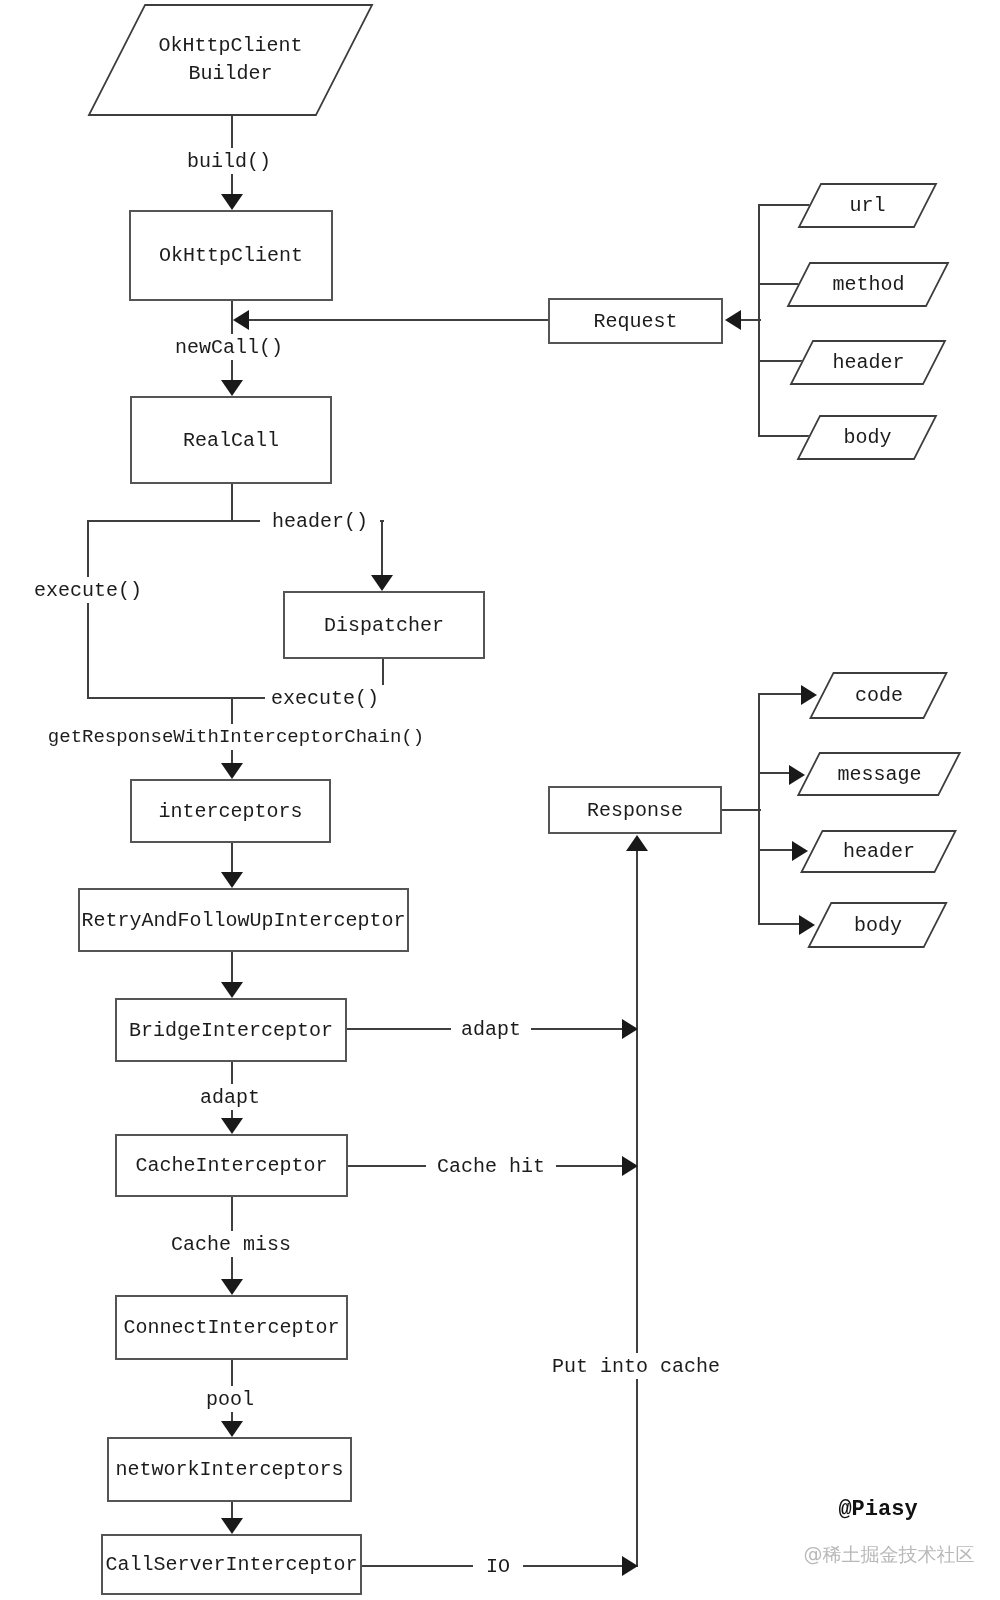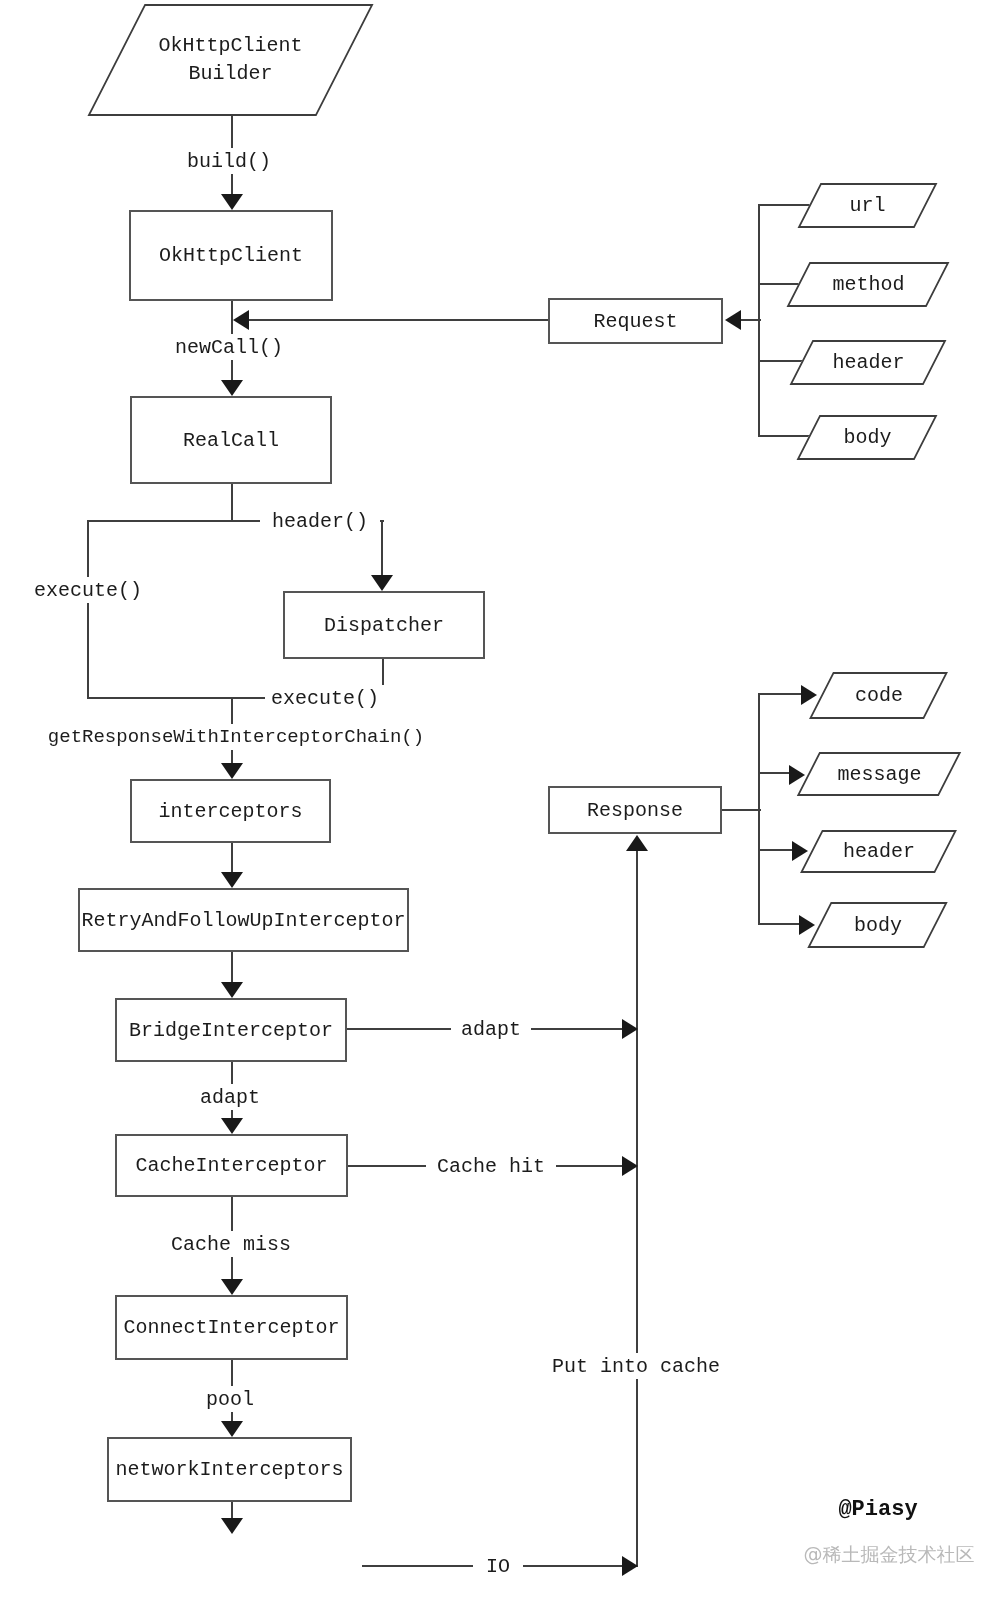--- a/index.html
+++ b/index.html
@@ -86,20 +86,23 @@
     </div>
   <div class="box" style="left:115px;top:1134px;width:233px;height:63px;">
       <span>CacheInterceptor</span>
     </div>
   <div class="box" style="left:115px;top:1295px;width:233px;height:65px;">
       <span>ConnectInterceptor</span>
     </div>
   <div class="box" style="left:107px;top:1437px;width:245px;height:65px;">
       <span>networkInterceptors</span>
     </div>
+  <div class="box" style="left:101px;top:1534px;width:261px;height:61px;">
+      <span>CallServerInterceptor</span>
+    </div>
   <div class="box" style="left:548px;top:298px;width:175px;height:46px;">
       <span>Request</span>
     </div>
   <div class="box" style="left:548px;top:786px;width:174px;height:48px;">
       <span>Response</span>
     </div>
 
   <div class="para" style="left:809px;top:183px;width:117px;height:45px;"></div>
   <div class="plabel" style="left:798px;top:183px;width:139px;height:45px;">url</div>
   <div class="para" style="left:798px;top:262px;width:140px;height:45px;"></div>

